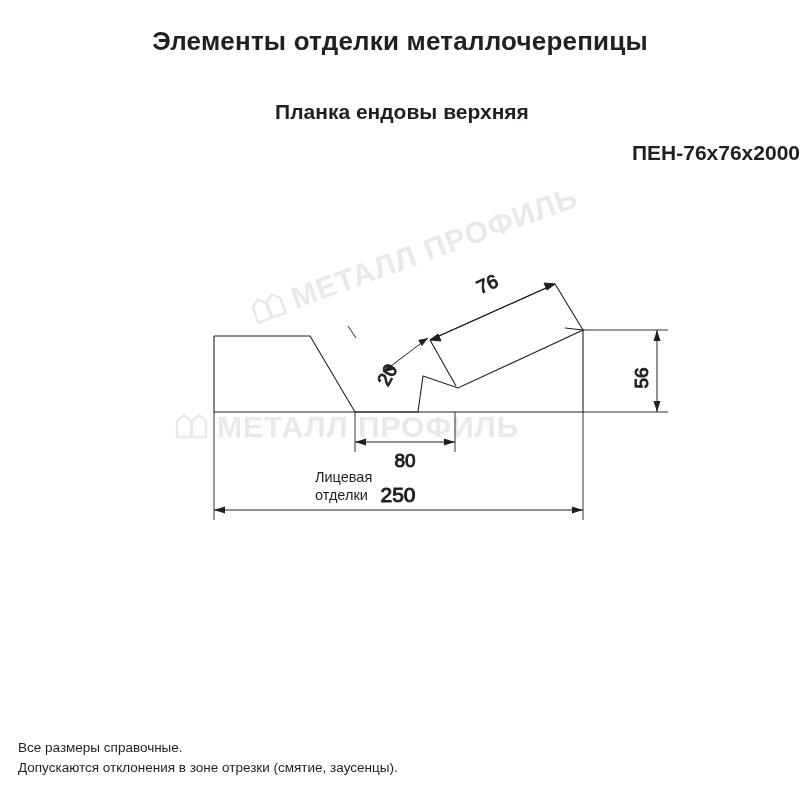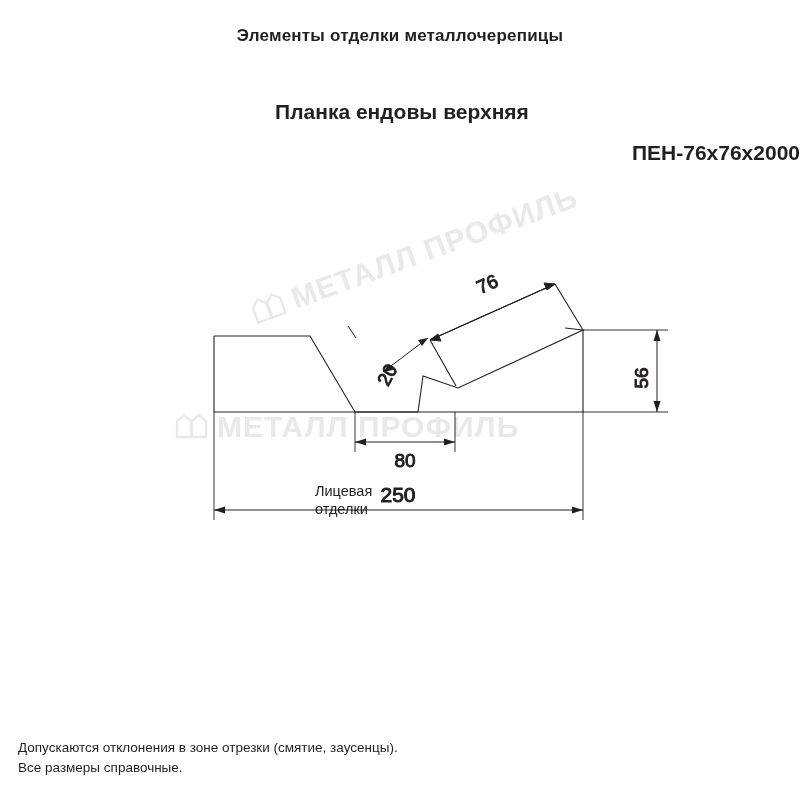--- a/index.html
+++ b/index.html
@@ -18,21 +18,21 @@
   .sheet {
     position: absolute;
     inset: 0;
   }
   .title {
     position: absolute;
     top: 26px;
     left: 0;
     width: 800px;
     text-align: center;
-    font-size: 17px;
+    font-size: 26px;
     font-weight: bold;
     letter-spacing: 0.2px;
   }
   .subtitle {
     position: absolute;
     top: 100px;
     left: 2px;
     width: 800px;
     text-align: center;
     font-size: 21px;
@@ -92,21 +92,20 @@
     vertical-align: middle;
     margin-right: 8px;
   }
   .face-label {
     position: absolute;
     left: 315px;
     top: 288px;
     font-size: 14.5px;
     line-height: 18px;
     color: #231f20;
-    margin-top: 14px;
   }
 </style>
 </head>
 <body>
 
 <div class="sheet">
 
   <div class="title">Элементы отделки металлочерепицы</div>
   <div class="subtitle">Планка ендовы верхняя</div>
   <div class="code">ПЕН-76х76х2000</div>
@@ -188,17 +187,17 @@
       </g>
     </svg>
 
     <div class="face-label">
       <div>Лицевая</div>
       <div>отделки</div>
     </div>
   </div>
 
   <div class="notes">
+    <div>Все размеры справочные.</div>
     <div>Допускаются отклонения в зоне отрезки (смятие, заусенцы).</div>
-    <div>Все размеры справочные.</div>
   </div>
 
 </div>
 
 </body></html>

